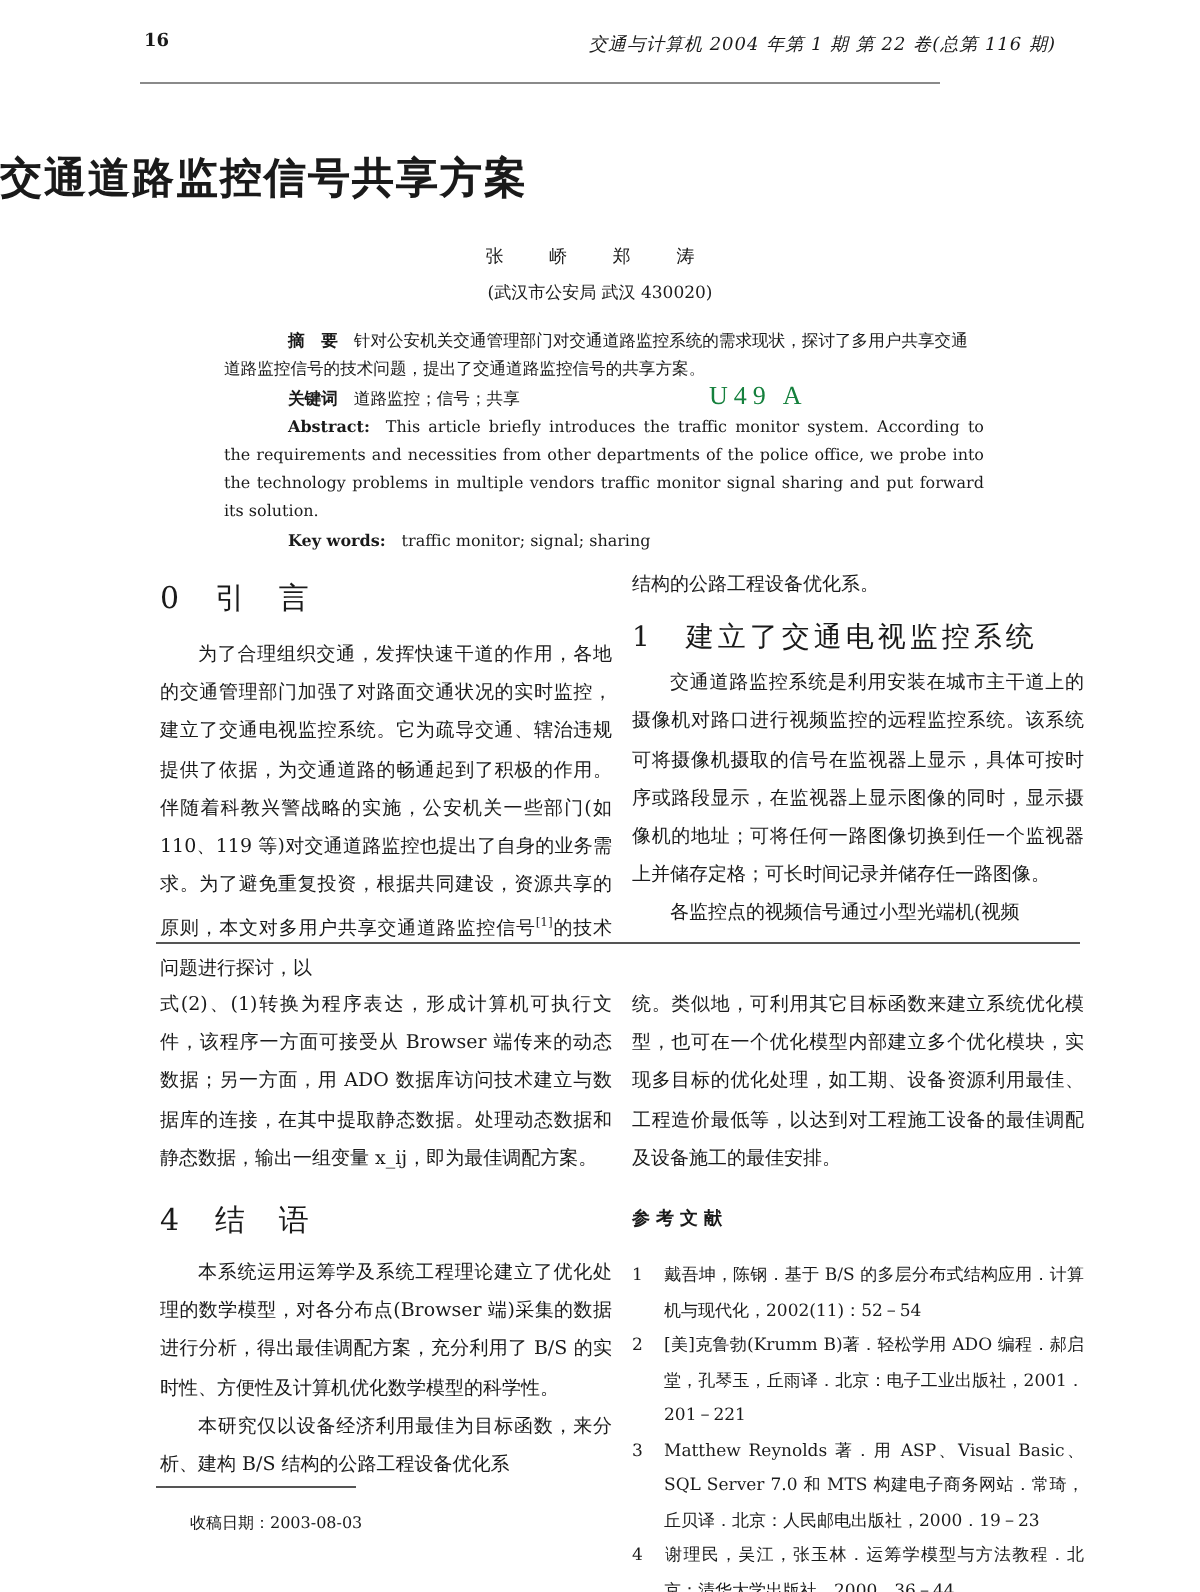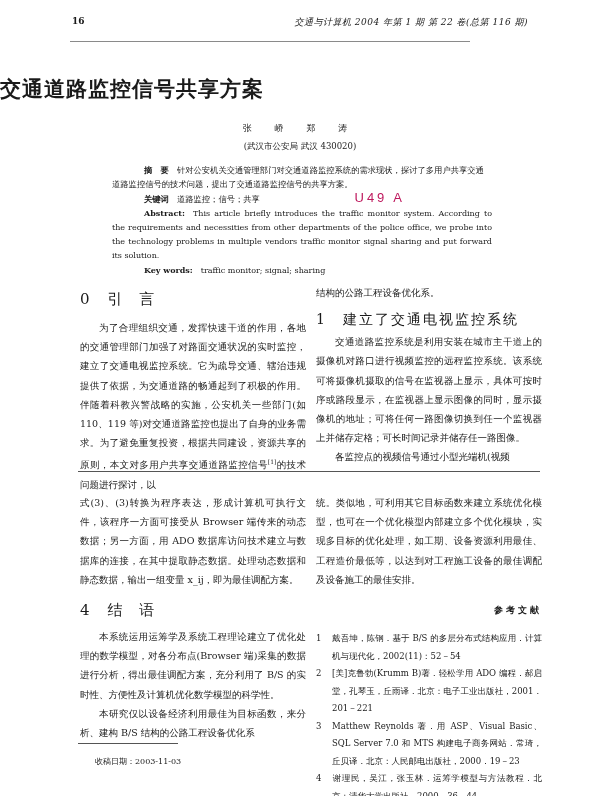--- a/index.html
+++ b/index.html
@@ -13,34 +13,34 @@
   .page-num { position: absolute; left: 0; top: 0; font-weight: bold; text-align: center; }
   .journal { position: absolute; right: 0; top: 0; letter-spacing: 0.5px; font-style: italic; }
   .head-rule { top: 41px; left: 70px; width: 400px; height: 1px; background: #8a8a8a; }
   .title { top: 75px; left: 0; width: 600px; text-align: left; font-size: 21px; font-weight: bold; letter-spacing: 1px; }
   .authors { top: 122px; left: 0; width: 600px; text-align: center; font-size: 9px; letter-spacing: 10px; }
   .affil { top: 141px; left: 0; width: 600px; text-align: center; font-size: 8.5px; }
   .abstract-block { top: 163px; left: 112px; width: 380px; font-size: 8.3px; line-height: 14px; }
   .abstract-block p { margin: 0; }
   .lbl { font-weight: bold; margin-right: 8px; }
   .indent { text-indent: 32px; }
-  .handwrite { display: inline-block; margin-left: 60px; font-family: Liberation Sans, sans-serif; font-size: 13px; color: #be185d; letter-spacing: 3px; }
+  .handwrite { display: inline-block; margin-left: 60px; font-family: Liberation Serif, serif; font-size: 13px; color: #15803d; letter-spacing: 3px; }
   .en { font-size: 8px; line-height: 14px; text-align: justify; }
   .col { font-size: 9.5px; line-height: 19.2px; text-align: justify; }
   .col p { margin: 0; }
   .col-left-top { top: 318px; left: 80px; width: 226px; }
   .col-right-top { top: 283px; left: 316px; width: 226px; }
   .sec-head { font-size: 15px; line-height: 18px; letter-spacing: 6px; }
   .sec-head .num { margin-right: 18px; letter-spacing: 0; }
   .sec1-head { font-size: 14px; letter-spacing: 2px; }
   .ind2 { text-indent: 2em; }
   .mid-rule { top: 471px; left: 78px; width: 462px; height: 1px; background: #555; }
   .col-left-bot { top: 493px; left: 80px; width: 226px; }
   .col-right-bot { top: 493px; left: 316px; width: 226px; }
-  .refs-title { text-align: right; font-weight: bold; font-size: 9px; margin-top: 12px; margin-bottom: 10px; letter-spacing: 3px; }
+  .refs-title { text-align: left; font-weight: bold; font-size: 9px; margin-top: 12px; margin-bottom: 10px; letter-spacing: 3px; }
   .ref { font-size: 8.5px; line-height: 17.5px; padding-left: 16px; text-indent: -16px; }
   .ref .n { display: inline-block; width: 16px; text-indent: 0; }
   .foot-rule { top: 743px; left: 78px; width: 100px; height: 1px; background: #555; }
   .footnote { top: 756px; left: 95px; font-size: 8px; }
   sup { font-size: 6px; }
 </style>
 </head>
 <body>
 
 <div class="abs running-head">
@@ -79,29 +79,29 @@
 <div class="abs col col-right-top">
   <p>结构的公路工程设备优化系。</p>
   <div class="sec-head sec1-head" style="margin:8px 0 4px 0;"><span class="num">1</span><span>建立了交通电视监控系统</span></div>
   <p class="ind2">交通道路监控系统是利用安装在城市主干道上的摄像机对路口进行视频监控的远程监控系统。该系统可将摄像机摄取的信号在监视器上显示，具体可按时序或路段显示，在监视器上显示图像的同时，显示摄像机的地址；可将任何一路图像切换到任一个监视器上并储存定格；可长时间记录并储存任一路图像。</p>
   <p class="ind2">各监控点的视频信号通过小型光端机(视频</p>
 </div>
 
 <div class="abs mid-rule"></div>
 
 <div class="abs col col-left-bot">
-  <p>式(3)、(3)转换为程序表达，形成计算机可执行文件，该程序一方面可接受从 Browser 端传来的动态数据；另一方面，用 ADO 数据库访问技术建立与数据库的连接，在其中提取静态数据。处理动态数据和静态数据，输出一组变量 x_ij，即为最佳调配方案。</p>
+  <p>式(2)、(1)转换为程序表达，形成计算机可执行文件，该程序一方面可接受从 Browser 端传来的动态数据；另一方面，用 ADO 数据库访问技术建立与数据库的连接，在其中提取静态数据。处理动态数据和静态数据，输出一组变量 x_ij，即为最佳调配方案。</p>
   <div class="sec-head" style="margin:12px 0 8px 0;"><span class="num">4</span><span>结 语</span></div>
   <p class="ind2">本系统运用运筹学及系统工程理论建立了优化处理的数学模型，对各分布点(Browser 端)采集的数据进行分析，得出最佳调配方案，充分利用了 B/S 的实时性、方便性及计算机优化数学模型的科学性。</p>
   <p class="ind2">本研究仅以设备经济利用最佳为目标函数，来分析、建构 B/S 结构的公路工程设备优化系</p>
 </div>
 
 <div class="abs col col-right-bot">
   <p>统。类似地，可利用其它目标函数来建立系统优化模型，也可在一个优化模型内部建立多个优化模块，实现多目标的优化处理，如工期、设备资源利用最佳、工程造价最低等，以达到对工程施工设备的最佳调配及设备施工的最佳安排。</p>
   <div class="refs-title">参考文献</div>
   <div class="ref"><span class="n">1</span><span>戴吾坤，陈钢．基于 B/S 的多层分布式结构应用．计算机与现代化，2002(11)：52－54</span></div>
   <div class="ref"><span class="n">2</span><span>[美]克鲁勃(Krumm B)著．轻松学用 ADO 编程．郝启堂，孔琴玉，丘雨译．北京：电子工业出版社，2001．201－221</span></div>
   <div class="ref"><span class="n">3</span><span>Matthew Reynolds 著．用 ASP、Visual Basic、SQL Server 7.0 和 MTS 构建电子商务网站．常琦，丘贝译．北京：人民邮电出版社，2000．19－23</span></div>
   <div class="ref"><span class="n">4</span><span>谢理民，吴江，张玉林．运筹学模型与方法教程．北京：清华大学出版社，2000．36－44</span></div>
 </div>
 
 <div class="abs foot-rule"></div>
-<div class="abs footnote">收稿日期：2003-11-03</div>
+<div class="abs footnote">收稿日期：2003-08-03</div>
 
 </body></html>

